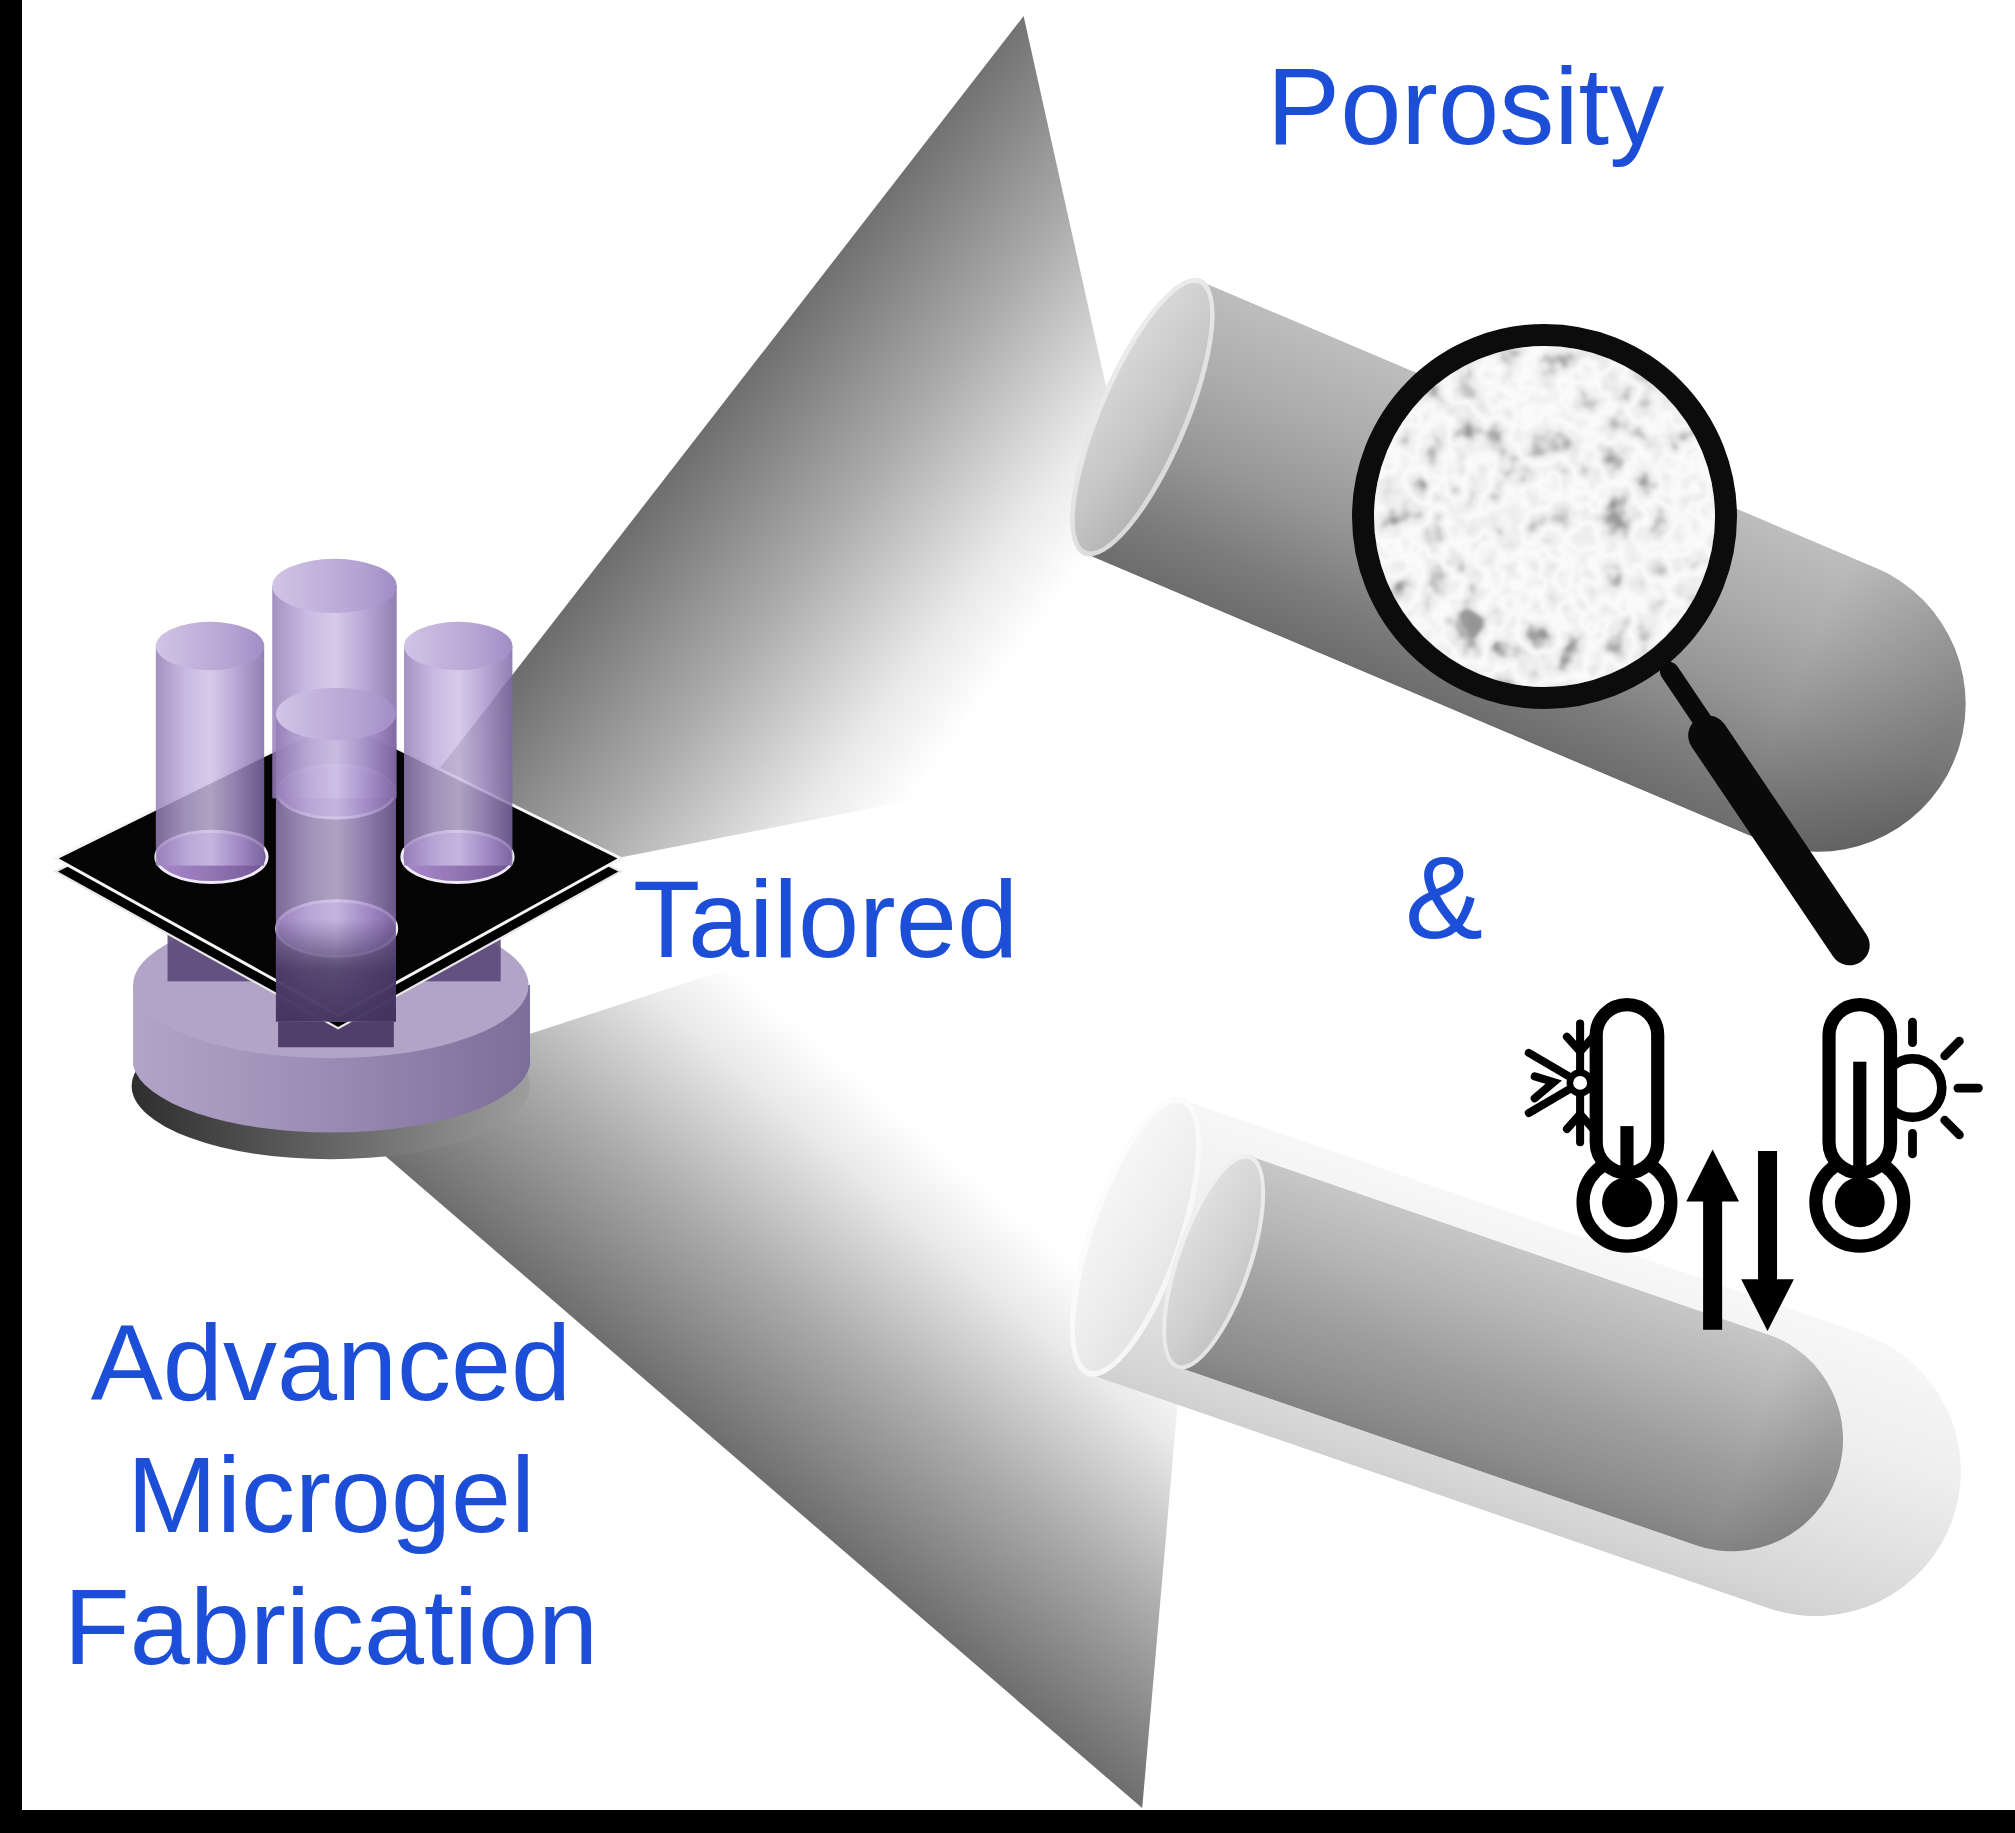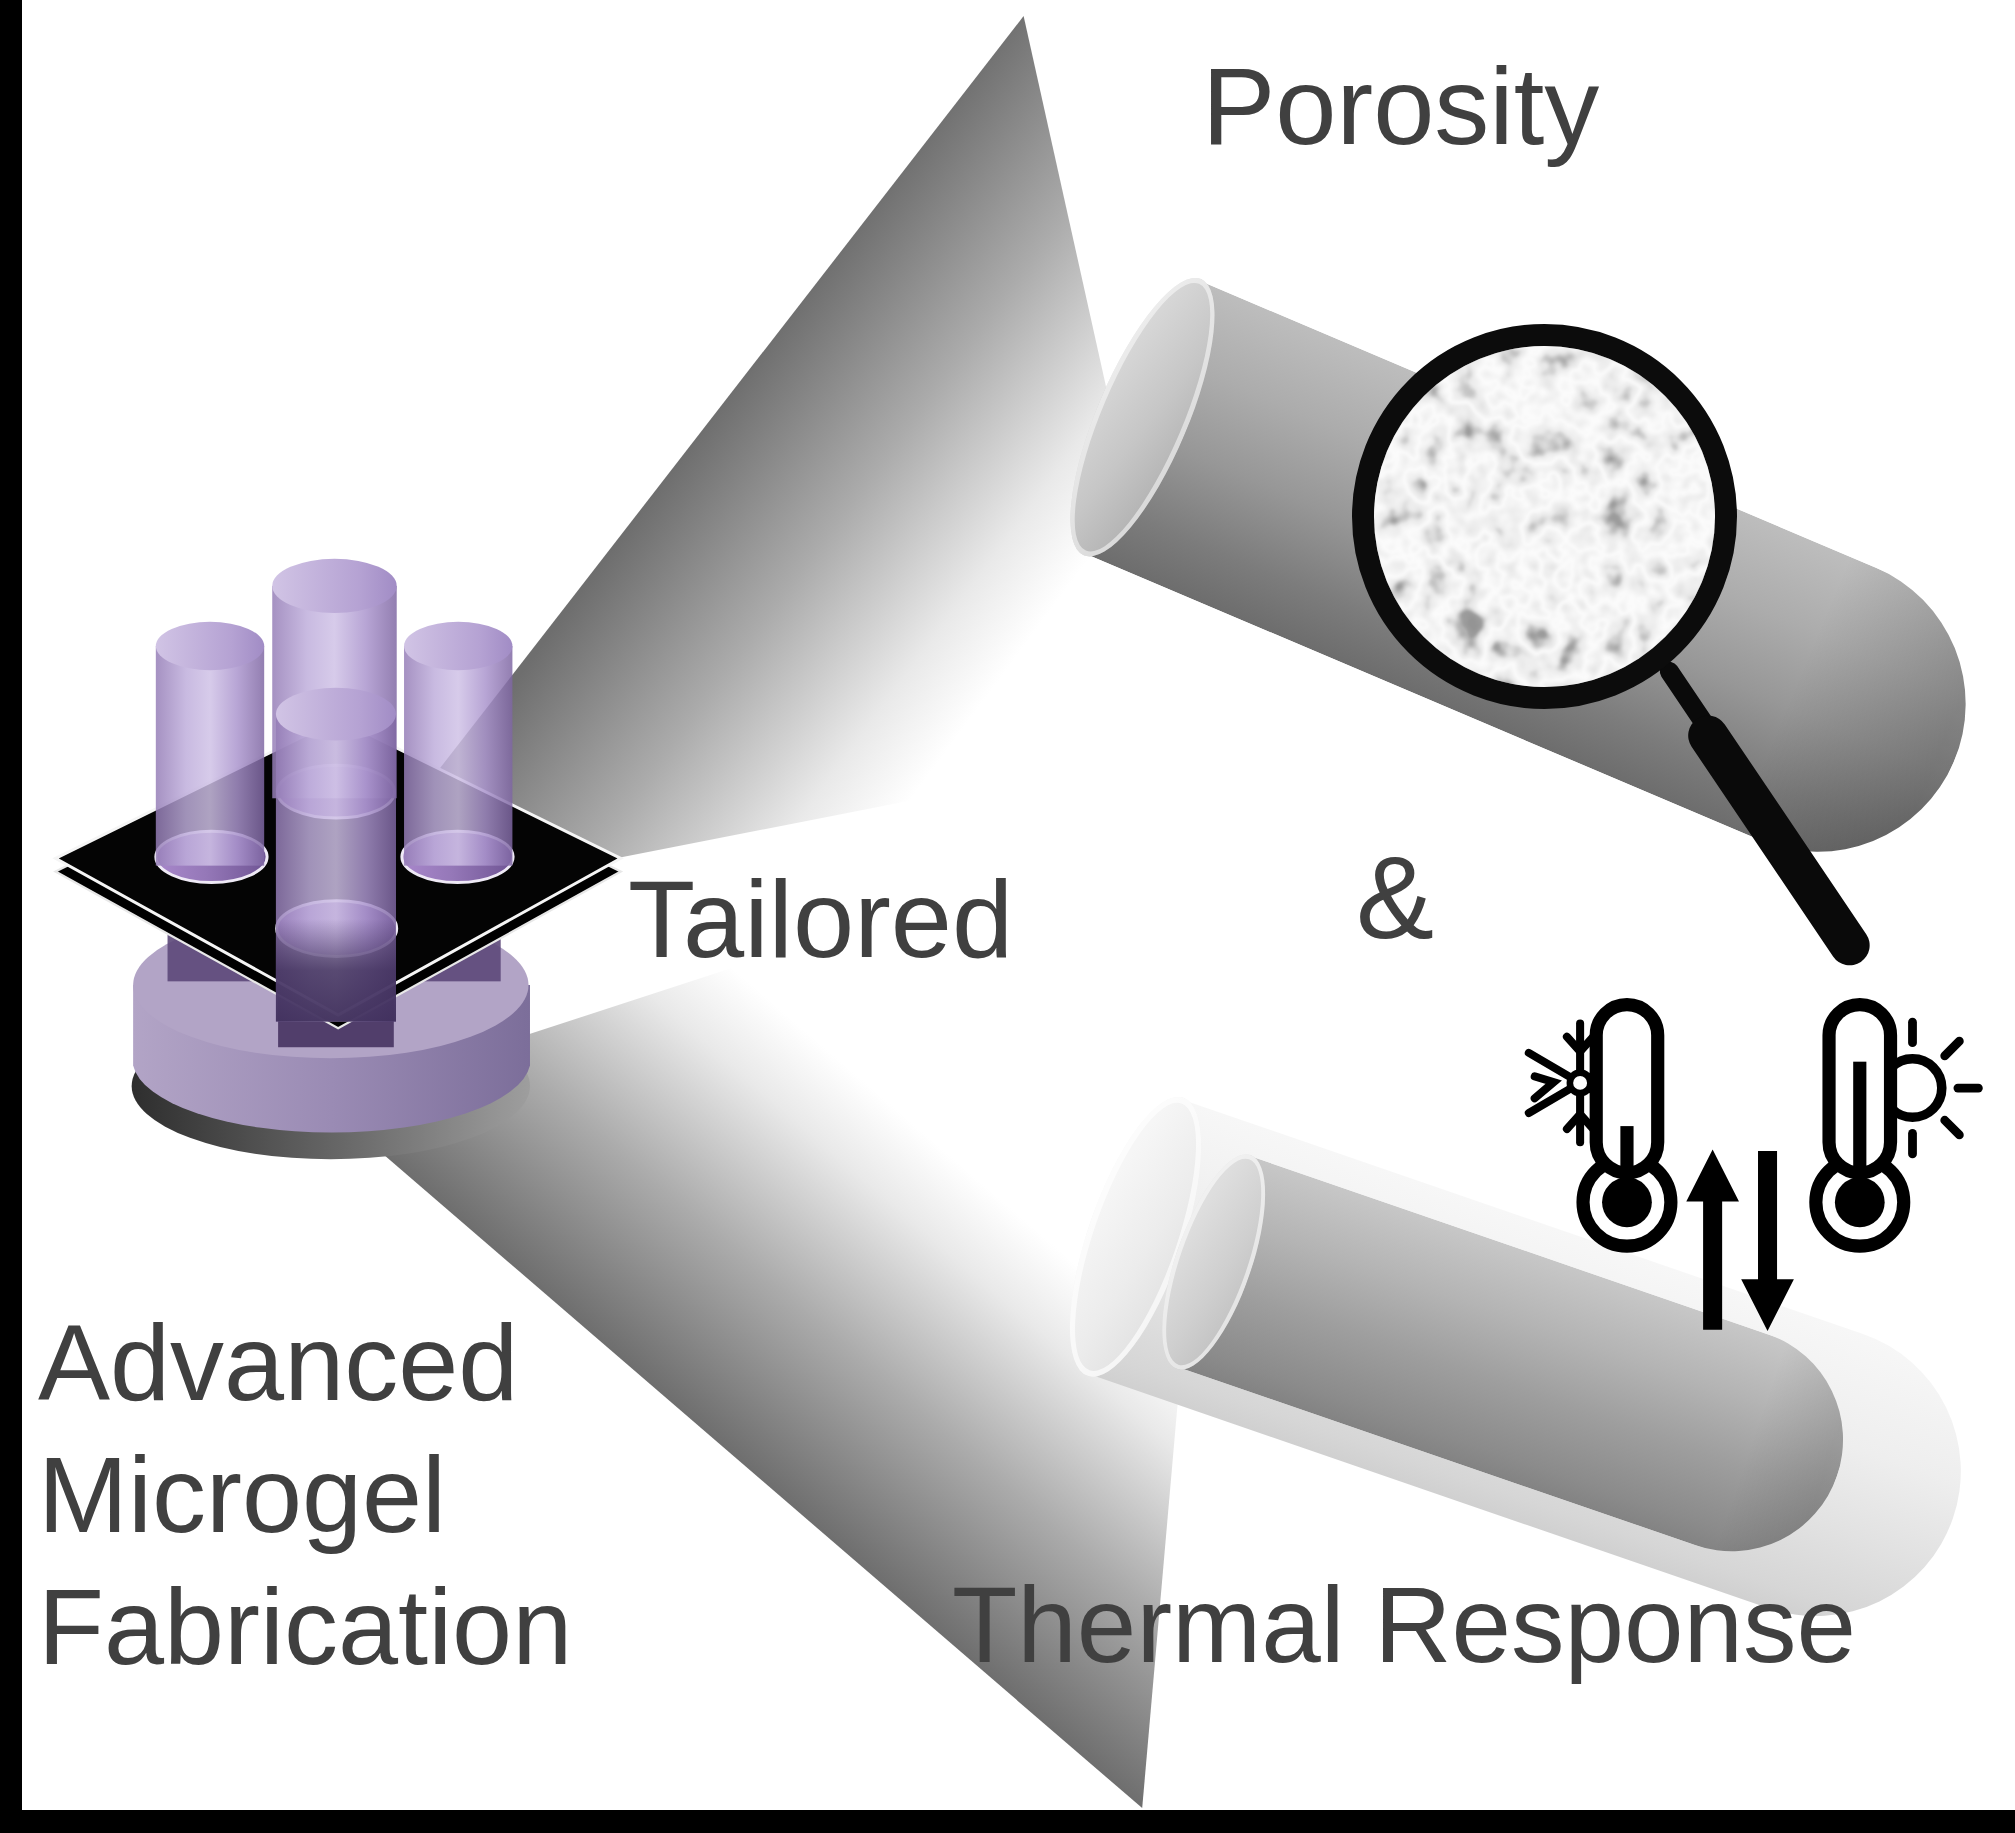--- a/index.html
+++ b/index.html
@@ -5,21 +5,21 @@
   html,body{margin:0;padding:0;background:#ffffff;}
   #stage{
     position:relative;width:2015px;height:1833px;background:#ffffff;overflow:hidden;
     font-family:"Liberation Sans",sans-serif;color:#000;
   }
   .abs{position:absolute;}
   
   #bar-left{left:0;top:0;width:22px;height:1833px;background:#000;}
   #bar-bottom{left:0;top:1810px;width:2015px;height:23.4px;background:#000;}
   
-  .lbl{position:absolute;line-height:1;white-space:pre;text-align:left;color:#404040;}
+  .lbl{position:absolute;line-height:1;white-space:pre;text-align:center;color:#1d4ed8;}
   #lbl-porosity{left:1202px;top:51px;width:527px;font-size:110px;}
   #lbl-tailored{left:628px;top:864px;width:395px;font-size:110px;}
   #lbl-amp{left:1356px;top:839px;width:176px;font-size:117px;}
   #lbl-caption{left:38px;top:1297px;width:586px;font-size:108px;line-height:132px;}
   #lbl-thermal{left:952px;top:1572px;width:1025px;font-size:107px;}
   
   #beam-svg{left:0;top:0;width:2015px;height:1833px;}
   
   #device-svg{left:29px;top:542px;width:630px;height:659px;}
   
@@ -228,18 +228,17 @@
       <circle cx="2540" cy="1642" r="34" fill="#000"></circle>
     </g>
   </svg>
 
   <div id="lbl-porosity" class="lbl">Porosity</div>
   <div id="lbl-tailored" class="lbl">Tailored</div>
   <div id="lbl-amp" class="lbl">&amp;</div>
   <div id="lbl-caption" class="lbl"><span>Advanced</span>
 <span>Microgel</span>
 <span>Fabrication</span></div>
-  <div id="lbl-thermal" class="lbl">Thermal Response</div>
 
   <div id="bar-left" class="abs"></div>
   <div id="bar-bottom" class="abs"></div>
 </div>
 
 
 </body></html>

